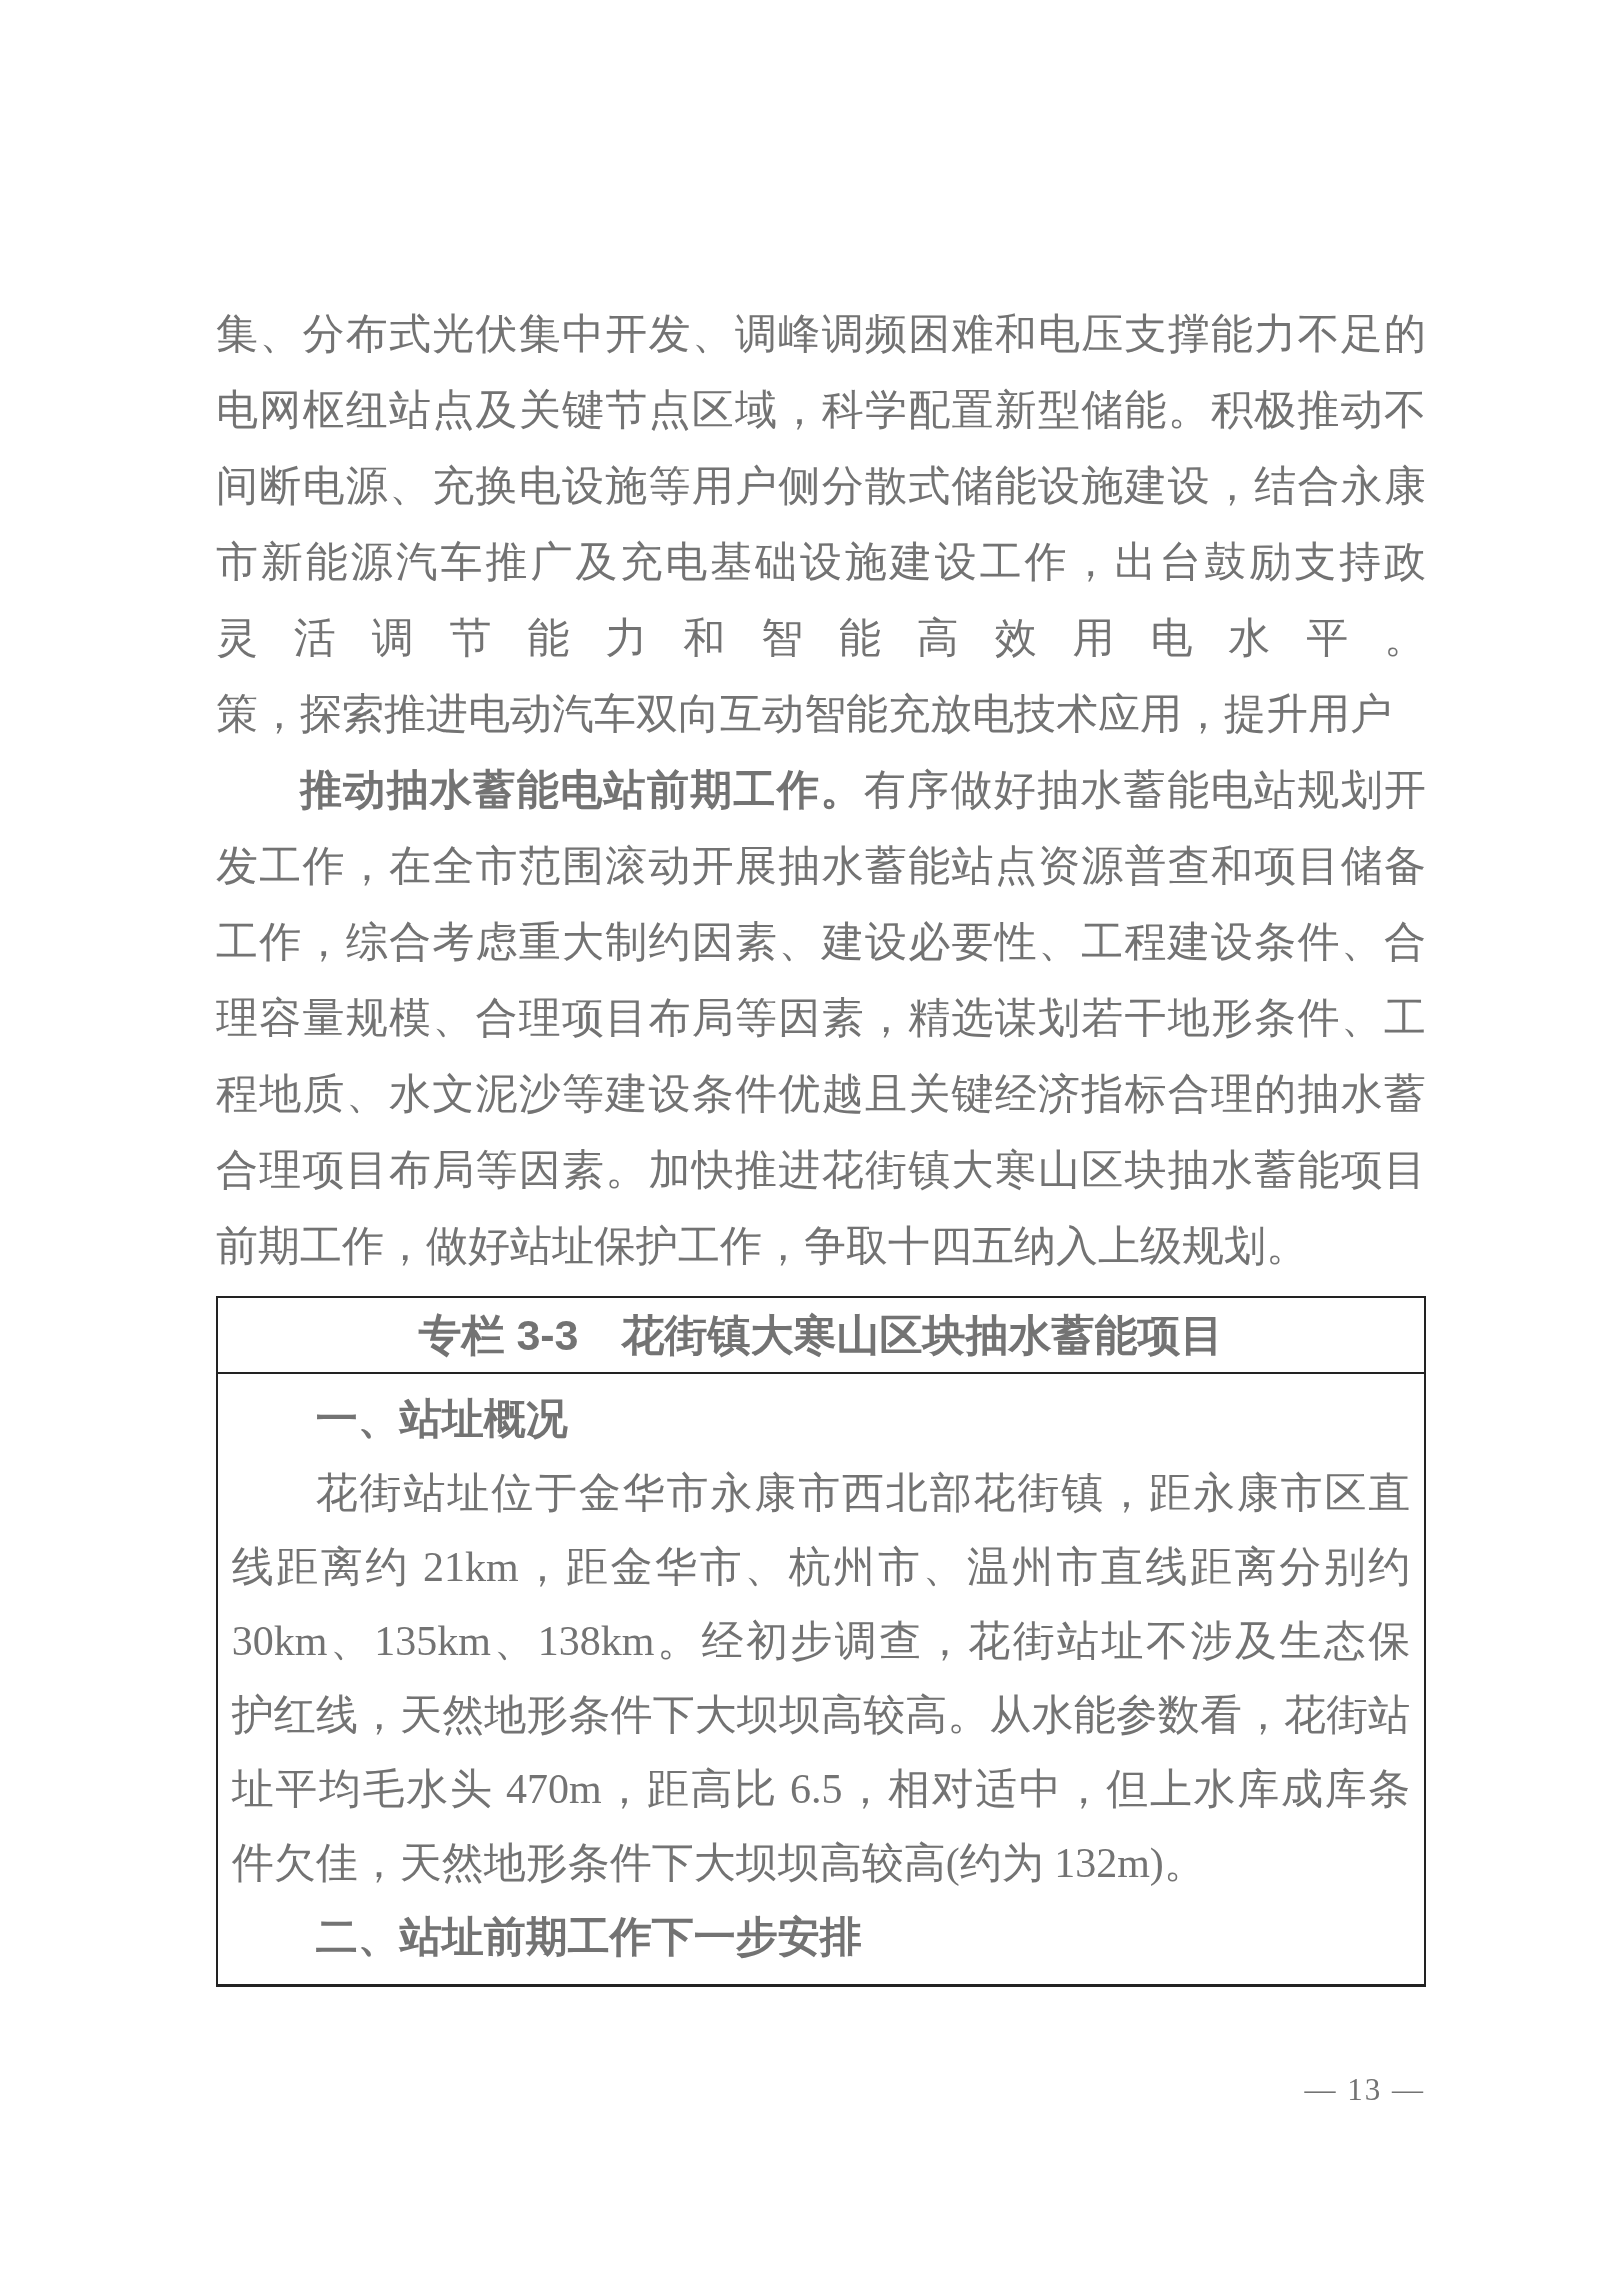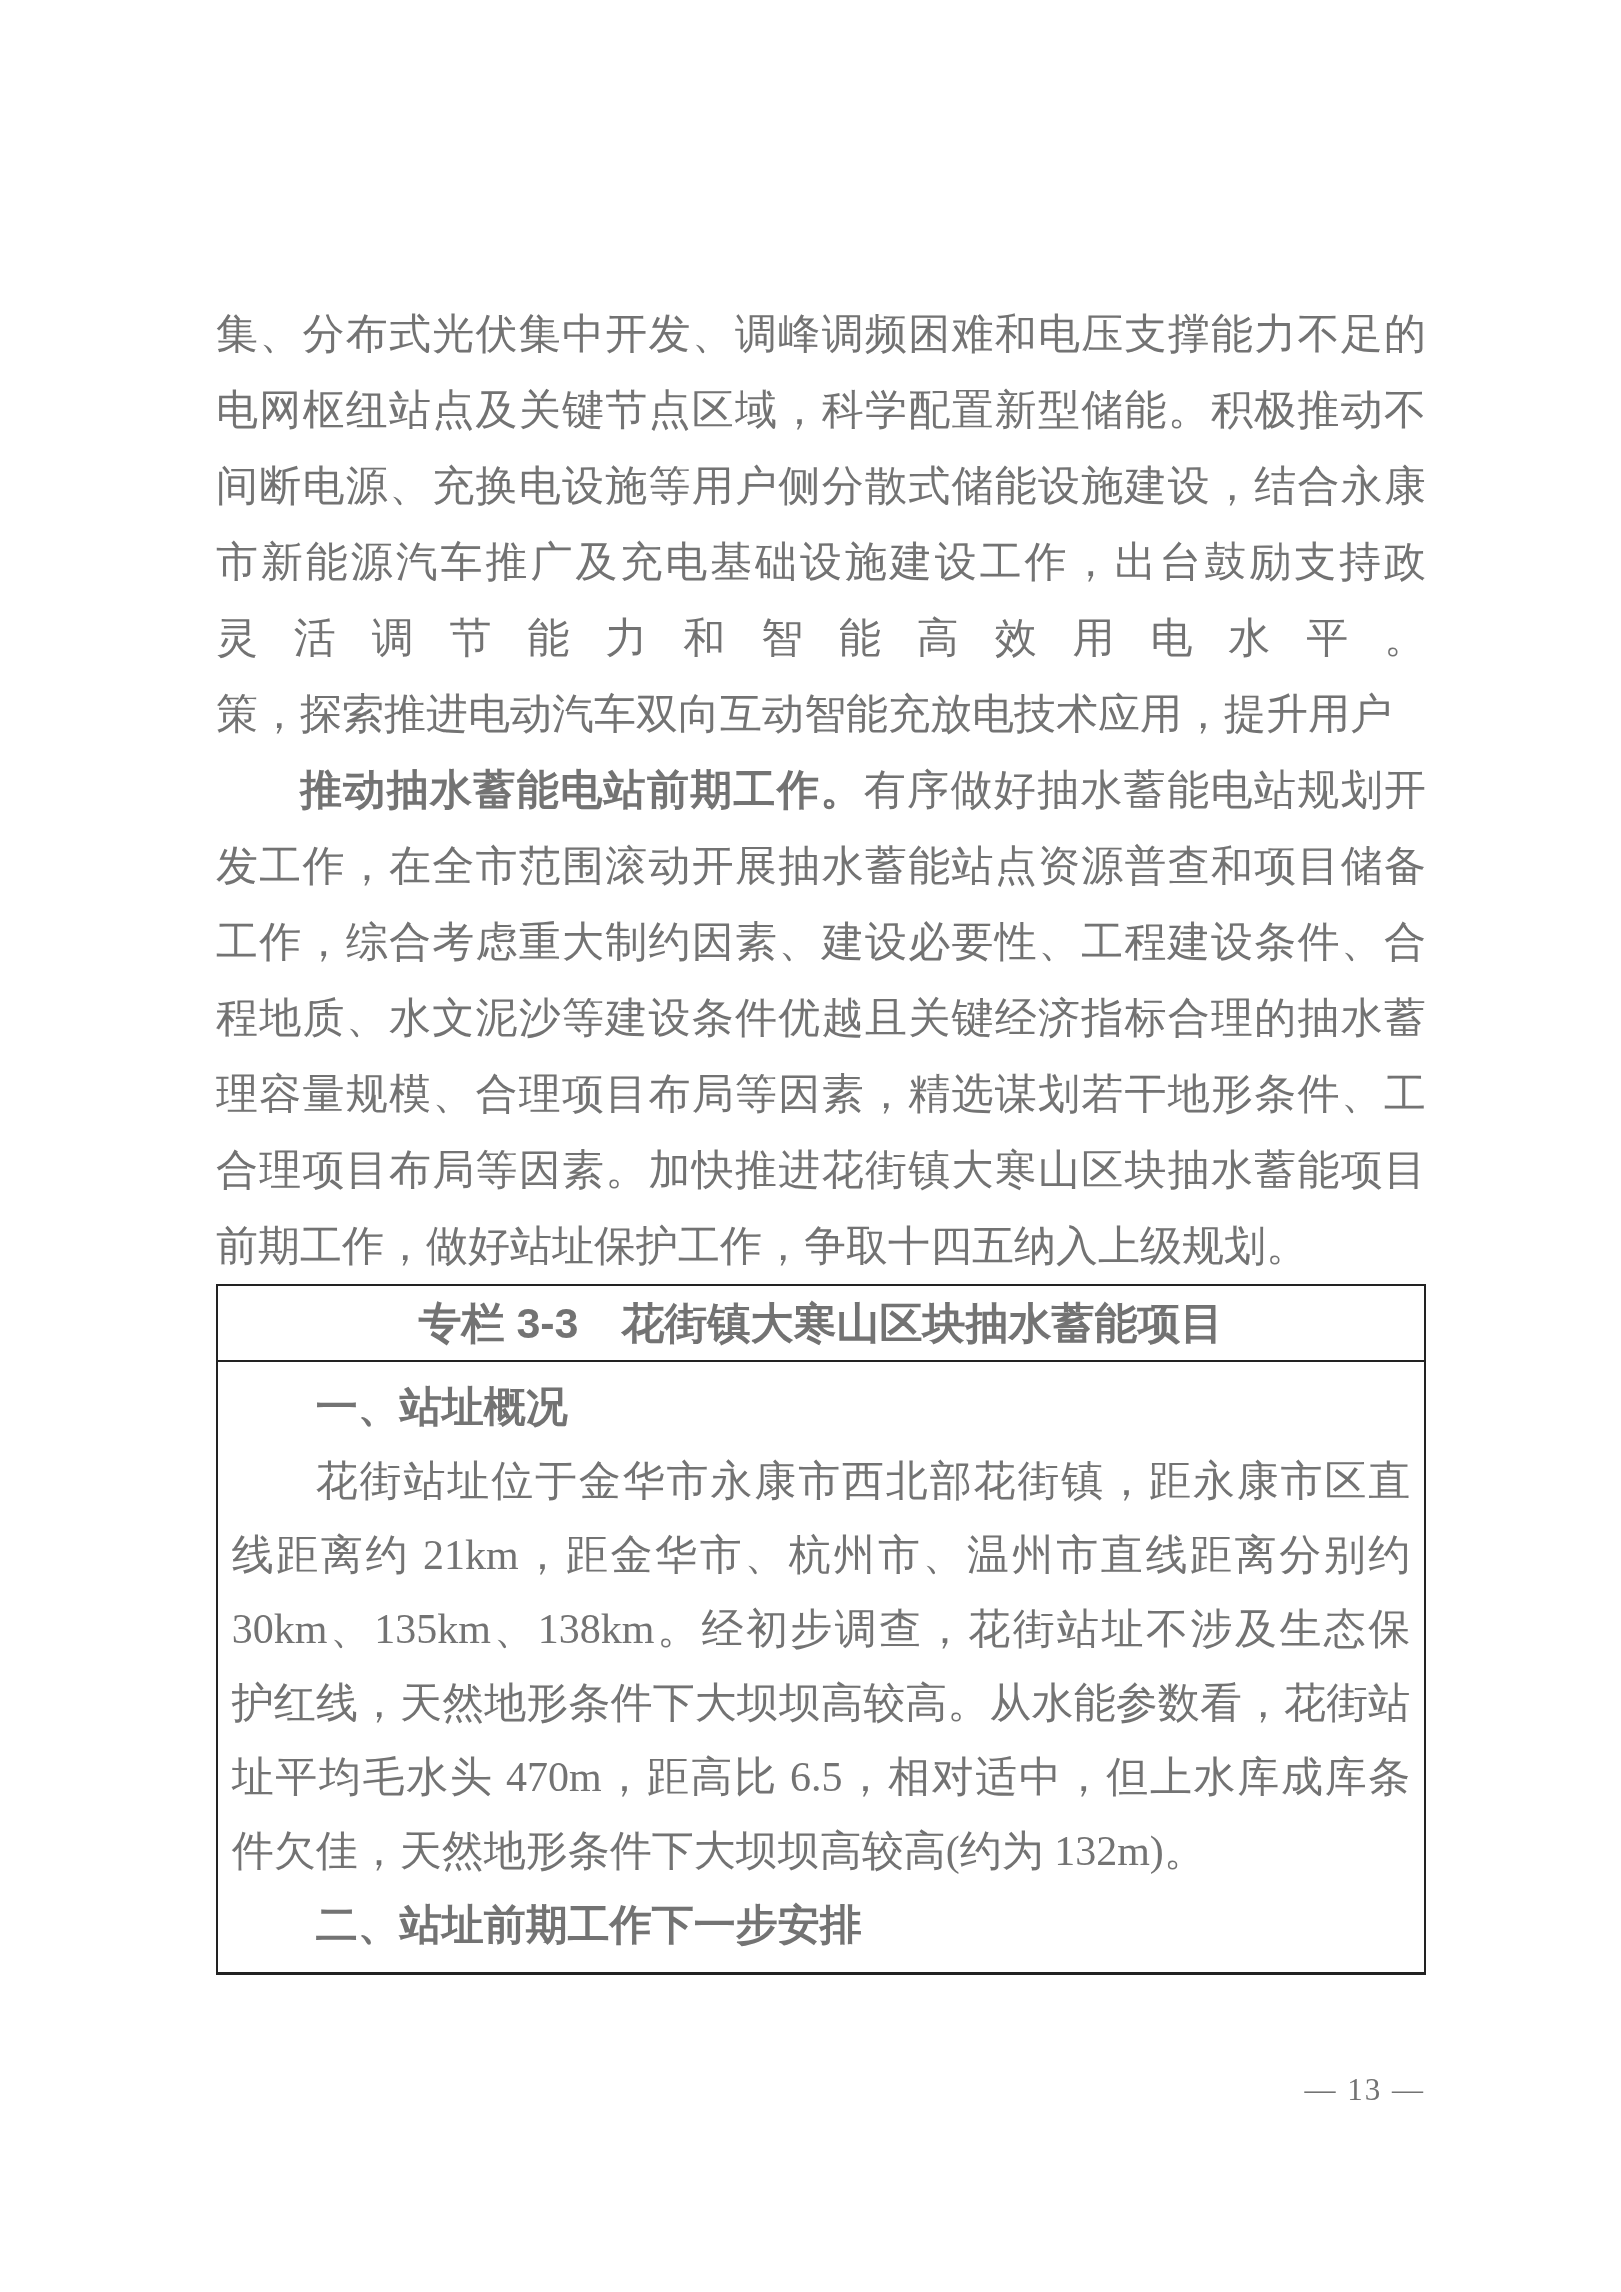--- a/index.html
+++ b/index.html
@@ -28,21 +28,21 @@
   .lines-justify .line:last-child {
     text-align-last: auto;
   }
   .indent { padding-left: 84px; }
   .bold-cjk {
     font-weight: 700;
     font-family: "Liberation Sans", "DejaVu Sans", sans-serif;
   }
   
   .callout {
-    margin-top: 0;
+    margin-top: 12px;
     border: 2px solid #222222;
     border-bottom-width: 3.9px;
   }
   .callout-header {
     text-align: center;
     font-weight: 700;
     font-family: "Liberation Sans", "DejaVu Sans", sans-serif;
     font-size: 43px;
     line-height: 74px;
     border-bottom: 2px solid #222222;
@@ -84,22 +84,22 @@
           <div class="line">策，探索推进电动汽车双向互动智能充放电技术应用，提升用户</div>
         </div>
     </div>
 
     <div class="para">
       <div class="line indent"><span class="bold-cjk">推动抽水蓄能电站前期工作。</span><span>有序做好抽水蓄能电站规划开</span></div>
       <div class="lines lines-justify">
 
       <div class="line">发工作，在全市范围滚动开展抽水蓄能站点资源普查和项目储备</div>
           <div class="line">工作，综合考虑重大制约因素、建设必要性、工程建设条件、合</div>
+          <div class="line">理容量规模、合理项目布局等因素，精选谋划若干地形条件、工</div>
           <div class="line">程地质、水文泥沙等建设条件优越且关键经济指标合理的抽水蓄</div>
-          <div class="line">理容量规模、合理项目布局等因素，精选谋划若干地形条件、工</div>
           <div class="line">合理项目布局等因素。加快推进花街镇大寒山区块抽水蓄能项目</div>
           <div class="line">前期工作，做好站址保护工作，争取十四五纳入上级规划。</div>
         </div>
     </div>
 
     <div class="callout">
       <div class="callout-header">专栏 3-3　花街镇大寒山区块抽水蓄能项目</div>
       <div class="callout-body">
         <div class="box-heading">一、站址概况</div>
         <div class="line indent">花街站址位于金华市永康市西北部花街镇，距永康市区直</div>

